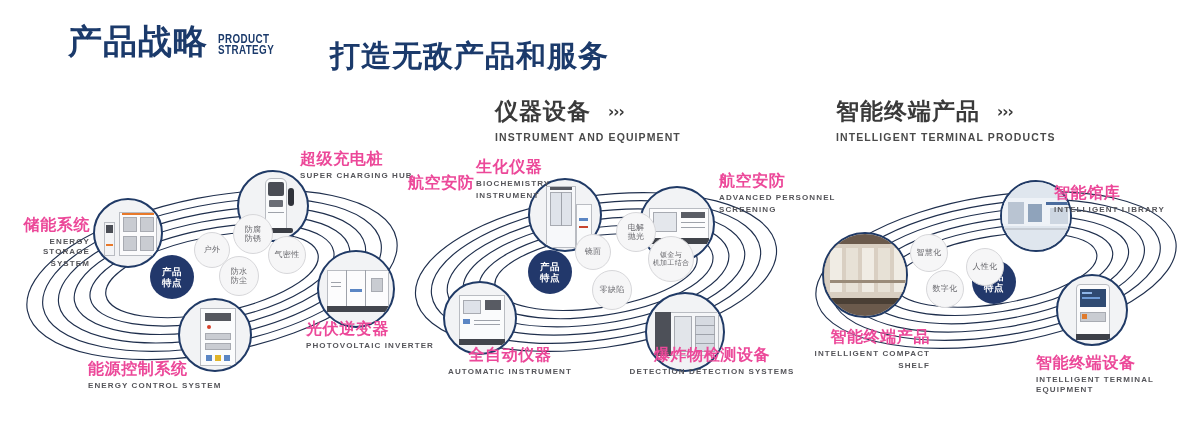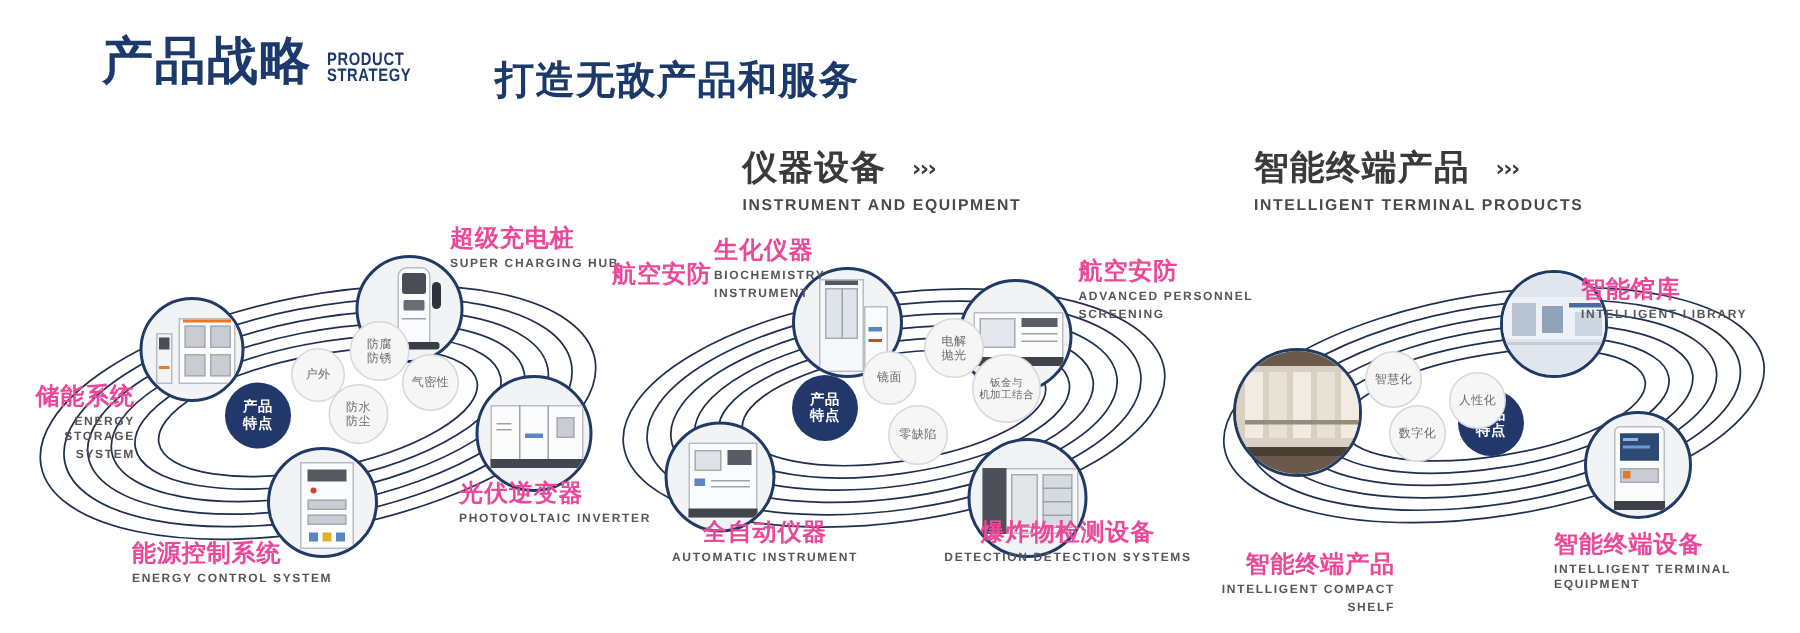--- a/index.html
+++ b/index.html
@@ -19,21 +19,21 @@
     line-height:1;font-family:"DejaVu Sans","Liberation Sans",sans-serif;
   }
   .hdr-en{
     margin-left:10px;margin-bottom:2px;
     color:#1b3a6b;font-weight:bold;font-size:12px;line-height:11px;
     letter-spacing:0.5px;transform:scaleX(.82);transform-origin:left bottom;
     font-family:"Liberation Sans",sans-serif;
   }
   .hdr-sub{
     position:absolute;left:330px;top:36px;
-    font-size:26px;font-weight:bold;color:#1b3a6b;letter-spacing:1px;
+    font-size:30px;font-weight:bold;color:#1b3a6b;letter-spacing:1px;
     font-family:"DejaVu Sans","Liberation Sans",sans-serif;
   }
 
   
   .sect{position:absolute;}
   .sect .cn{
     font-size:23px;font-weight:bold;color:#3a3a3a;letter-spacing:1px;
     font-family:"DejaVu Sans","Liberation Sans",sans-serif;white-space:nowrap;
   }
   .sect .arrows{
@@ -80,21 +80,21 @@
   .cap{position:absolute;}
   .cap .cn{
     font-size:16px;font-weight:bold;color:#ec4899;letter-spacing:.6px;
     font-family:Liberation Mono, monospace;white-space:nowrap;
     line-height:17px;
   }
   .cap .en{
     font-size:8px;color:#55555a;letter-spacing:1.1px;font-weight:bold;
     line-height:10px;margin-top:2px;font-family:"Liberation Sans",sans-serif;
   }
-  .cap.right{text-align:right;margin-top:39px;}
+  .cap.right{text-align:right;}
   .cap.center{text-align:center;}
 
   
   .dev{position:absolute;}
   .dev .body{position:absolute;background:#e9eaec;border:1px solid #b9bcc2;box-sizing:border-box;}
   .dev .dark{position:absolute;background:#4a4d55;}
   .dev .panel{position:absolute;background:#c9ccd2;border:1px solid #a8abb2;box-sizing:border-box;}
   .dev .accent{position:absolute;background:#e8792a;}
   .dev .blue{position:absolute;background:#5b86c4;}
   .dev .line{position:absolute;background:#9ea2aa;}

